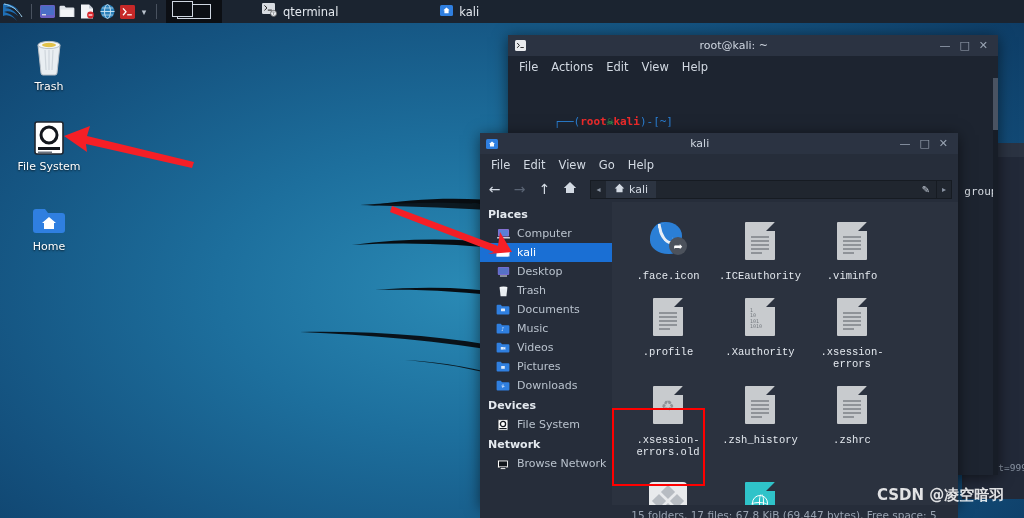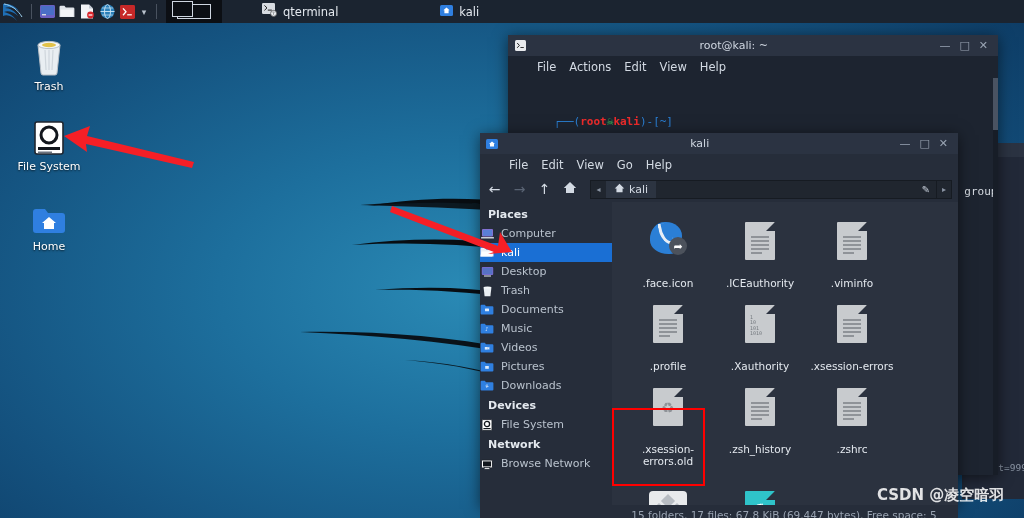--- a/index.html
+++ b/index.html
@@ -61,21 +61,21 @@
 
   
   .win { position: absolute; background: #252c39; box-shadow: 0 2px 14px rgba(0,0,0,.55); }
   .win-title {
     height: 21px; background: #2b3342; display: flex; align-items: center;
     color: #cfd6e0; font-size: 11px; padding: 0 4px;
   }
   .win-title .ttl { flex: 1; text-align: center; }
   .win-btns { display: flex; gap: 9px; padding-right: 6px; color: #9aa5b4; font-size: 11px; }
   .win-btns span { cursor: default; line-height: 10px; }
-  .menubar { height: 22px; display: flex; align-items: center; gap: 13px; padding: 0 29px;
+  .menubar { height: 22px; display: flex; align-items: center; gap: 13px; padding: 0 11px;
              color: #d3dae3; font-size: 11.5px; }
 
   
   #terminal { left: 508px; top: 35px; width: 490px; height: 440px; background: #1d2430; }
   #terminal .win-title { background: #2b3342; }
   #term-body {
     font-family: "DejaVu Sans Mono", "Liberation Mono", monospace;
     font-size: 11px; color: #d7dce3; padding: 8px 6px; line-height: 14px;
     position: relative; height: 397px; overflow: hidden;
   }
@@ -119,33 +119,33 @@
     background: #2c3441; color: #d3dae3; font-size: 11px;
   }
   #pathbar .pb-fill { flex: 1; }
   #pathbar .pb-pencil { width: 20px; text-align:center; color: #c3cbd6; font-size: 10px; }
   #pathbar .pb-right { width: 15px; text-align: center; color: #8a94a3; font-size: 8px;
                        border-left: 1px solid #161b22; height: 17px; line-height: 17px; }
   #fm-main { display: flex; height: 303px; }
   #sidebar { width: 132px; background: #262d3a; padding-top: 2px; font-size: 11px; color: #b9c2cd; }
   .side-head { font-weight: bold; color: #e4e9ef; padding: 4px 8px 3px 8px; font-size: 11px; }
   .side-item {
-    display: flex; align-items: center; gap: 7px; height: 19px; 
+    display: flex; align-items: center; gap: 7px; height: 19px; padding-left: 16px;
     color: #b9c2cd;
   }
   .side-item.sel { background: #1a6fd4; color: #ffffff; }
   .side-ic { width: 14px; height: 13px; display:flex; align-items:center; justify-content:center; }
   #fm-files {
     flex: 1; background: #2b323f; position: relative; padding: 6px 0 0 0; overflow: hidden;
   }
   .filegrid { display: flex; flex-wrap: wrap; padding-left: 10px; }
   .file-item { width: 92px; text-align: center; color: #e4e9ef; font-size: 10.5px;
                margin-bottom: 2px; padding-top: 6px; }
   .file-item .fi { height: 54px; display: flex; align-items: center; justify-content: center; }
-  .file-item .fn { line-height: 12px; margin-top: 9px; word-wrap: break-word; }
+  .file-item .fn { line-height: 12px; margin-top: 2px; word-wrap: break-word; font-family: Liberation Mono, monospace; }
   #fm-status {
     height: 20px; background: #262d3a; color: #99a3b1; font-size: 10.5px;
     display: flex; align-items: center; justify-content: center; padding-left: 130px;
   }
 
   
   .doc {
     width: 30px; height: 38px; background: #c8cbce; position: relative; border-radius: 1px;
   }
   .doc::after {

